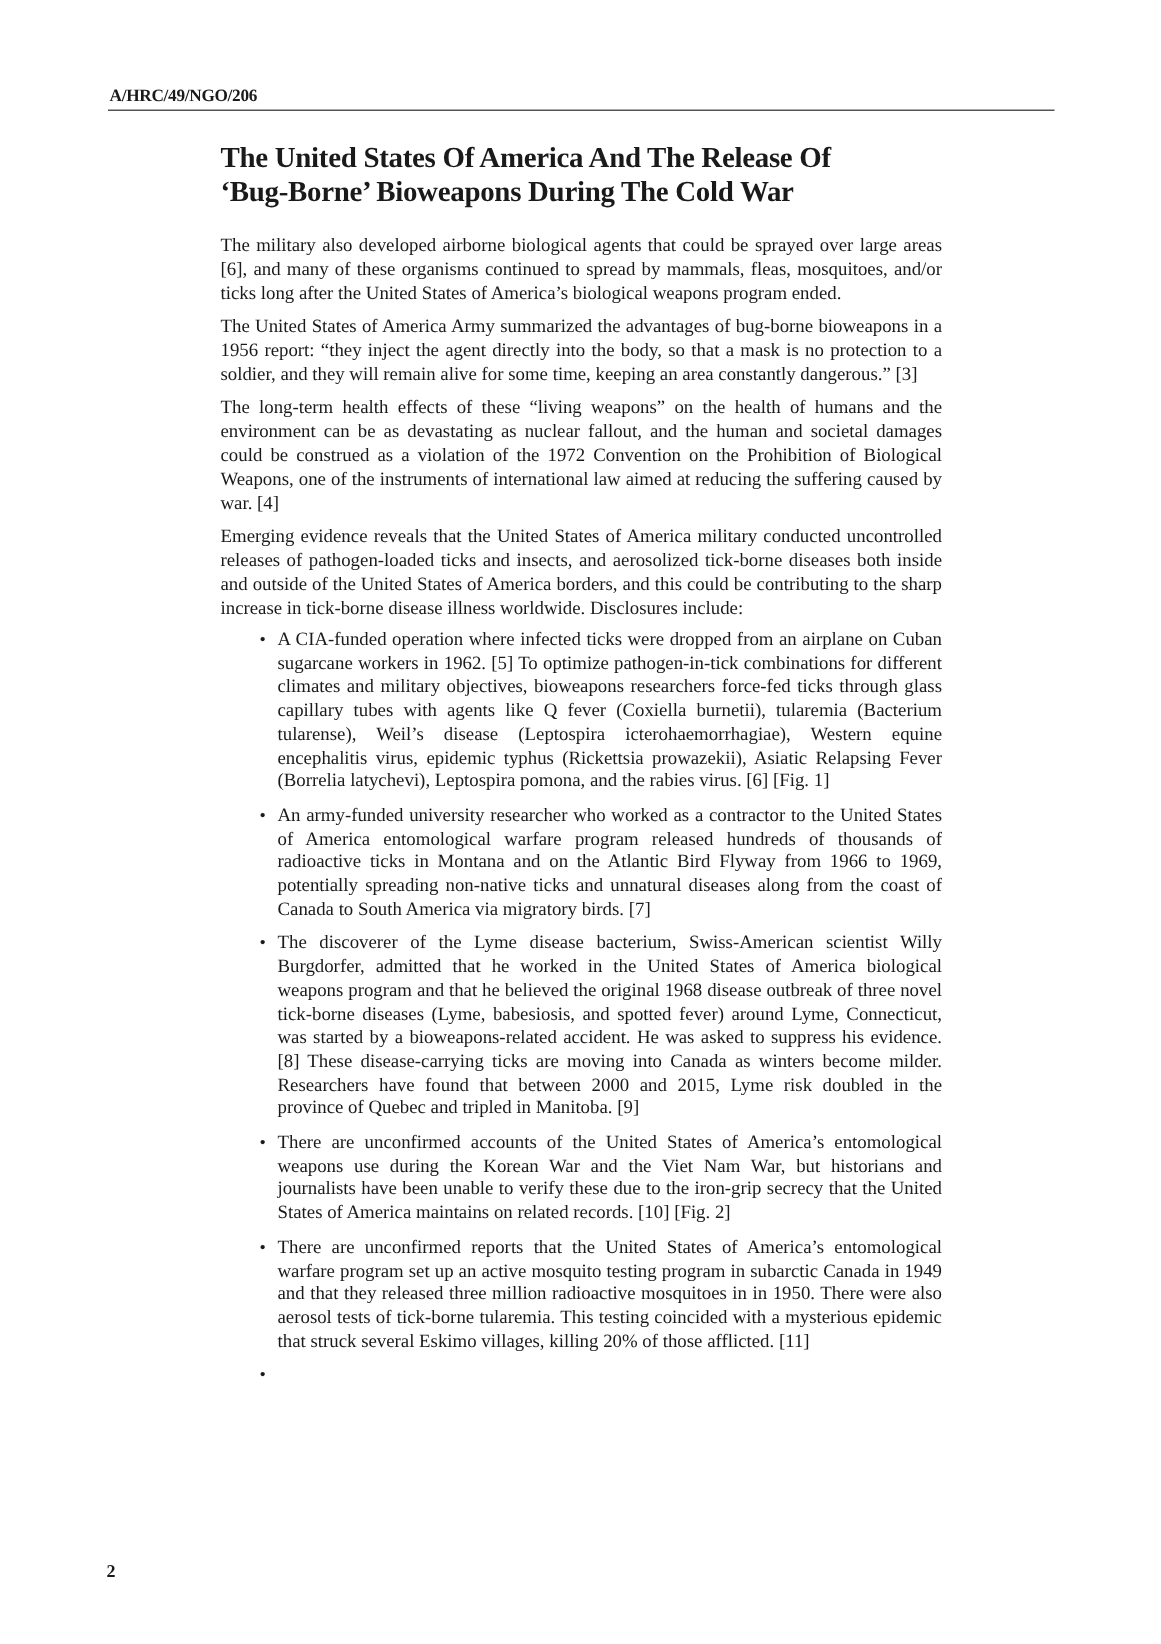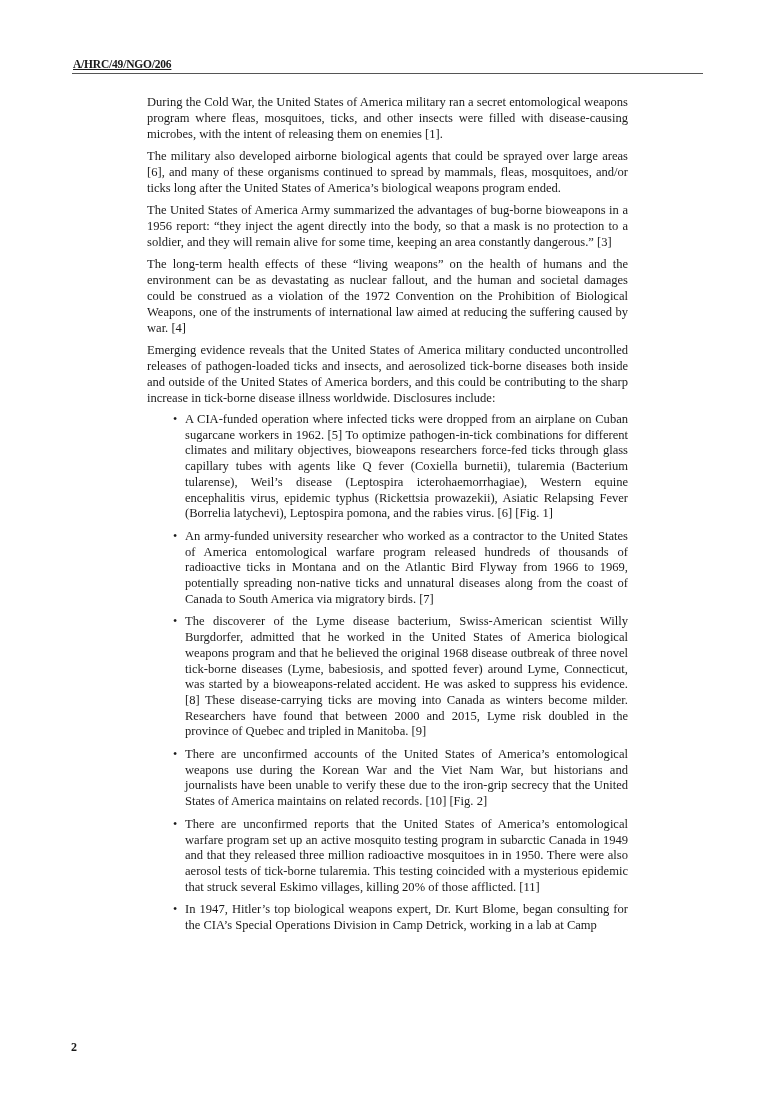--- a/index.html
+++ b/index.html
@@ -3,21 +3,21 @@
 <meta charset="utf-8">
 <style>
   html, body { margin: 0; padding: 0; background: #ffffff; }
   body {
     width: 774px; height: 1096px; position: relative; overflow: hidden;
     font-family: "Liberation Serif", "DejaVu Serif", serif;
     color: #1a1a1a;
   }
   .doc-symbol {
     position: absolute; left: 73px; top: 58px;
-    font-size: 11.5px; font-weight: bold; letter-spacing: -0.2px; text-decoration: underline;
+    font-size: 11.5px; font-weight: bold; letter-spacing: -0.2px;
   }
   .header-rule {
     position: absolute; left: 72px; top: 73px; width: 631px; height: 0;
     border-top: 1.2px solid #555;
   }
   .content {
     position: absolute; left: 147px; top: 94px; width: 481px;
   }
   .title {
     font-size: 19.3px; font-weight: bold; line-height: 23px; margin: 0 0 15px 0;
@@ -40,22 +40,22 @@
     position: absolute; left: 71px; top: 1040px; font-size: 12px; font-weight: bold;
   }
 </style>
 </head>
 <body>
 
 <div class="doc-symbol">A/HRC/49/NGO/206</div>
 <div class="header-rule"></div>
 
 <div class="content">
+  <h1 class="title">The United States Of America And The Release Of ‘Bug-Borne’ Bioweapons During The Cold War</h1>
 
-  <p class="para">During the Cold War, the United States of America military ran a secret entomological weapons program where fleas, mosquitoes, ticks, and other insects were filled with disease-causing microbes, with the intent of releasing them on enemies [1].</p>
   <p class="para">The military also developed airborne biological agents that could be sprayed over large areas [6], and many of these organisms continued to spread by mammals, fleas, mosquitoes, and/or ticks long after the United States of America’s biological weapons program ended.</p>
   <p class="para">The United States of America Army summarized the advantages of bug-borne bioweapons in a 1956 report: “they inject the agent directly into the body, so that a mask is no protection to a soldier, and they will remain alive for some time, keeping an area constantly dangerous.” [3]</p>
   <p class="para">The long-term health effects of these “living weapons” on the health of humans and the environment can be as devastating as nuclear fallout, and the human and societal damages could be construed as a violation of the 1972 Convention on the Prohibition of Biological Weapons, one of the instruments of international law aimed at reducing the suffering caused by war. [4]</p>
   <p class="para">Emerging evidence reveals that the United States of America military conducted uncontrolled releases of pathogen-loaded ticks and insects, and aerosolized tick-borne diseases both inside and outside of the United States of America borders, and this could be contributing to the sharp increase in tick-borne disease illness worldwide. Disclosures include:</p>
 
   <ul class="bullets">
     <li class="bullet">
       <span class="bullet-dot">•</span>
       <span>A CIA-funded operation where infected ticks were dropped from an airplane on Cuban sugarcane workers in 1962. [5] To optimize pathogen-in-tick combinations for different climates and military objectives, bioweapons researchers force-fed ticks through glass capillary tubes with agents like Q fever (Coxiella burnetii), tularemia (Bacterium tularense), Weil’s disease (Leptospira icterohaemorrhagiae), Western equine encephalitis virus, epidemic typhus (Rickettsia prowazekii), Asiatic Relapsing Fever (Borrelia latychevi), Leptospira pomona, and the rabies virus. [6] [Fig. 1]</span>
     </li>
@@ -70,18 +70,17 @@
     <li class="bullet">
       <span class="bullet-dot">•</span>
       <span>There are unconfirmed accounts of the United States of America’s entomological weapons use during the Korean War and the Viet Nam War, but historians and journalists have been unable to verify these due to the iron-grip secrecy that the United States of America maintains on related records. [10] [Fig. 2]</span>
     </li>
     <li class="bullet">
       <span class="bullet-dot">•</span>
       <span>There are unconfirmed reports that the United States of America’s entomological warfare program set up an active mosquito testing program in subarctic Canada in 1949 and that they released three million radioactive mosquitoes in in 1950. There were also aerosol tests of tick-borne tularemia. This testing coincided with a mysterious epidemic that struck several Eskimo villages, killing 20% of those afflicted. [11]</span>
     </li>
     <li class="bullet">
       <span class="bullet-dot">•</span>
-      <span>In 1947, Hitler’s top biological weapons expert, Dr. Kurt Blome, began consulting for the CIA’s Special Operations Division in Camp Detrick, working in a lab at Camp</span>
     </li>
   </ul>
 </div>
 
 <div class="page-number">2</div>
 
 </body></html>

